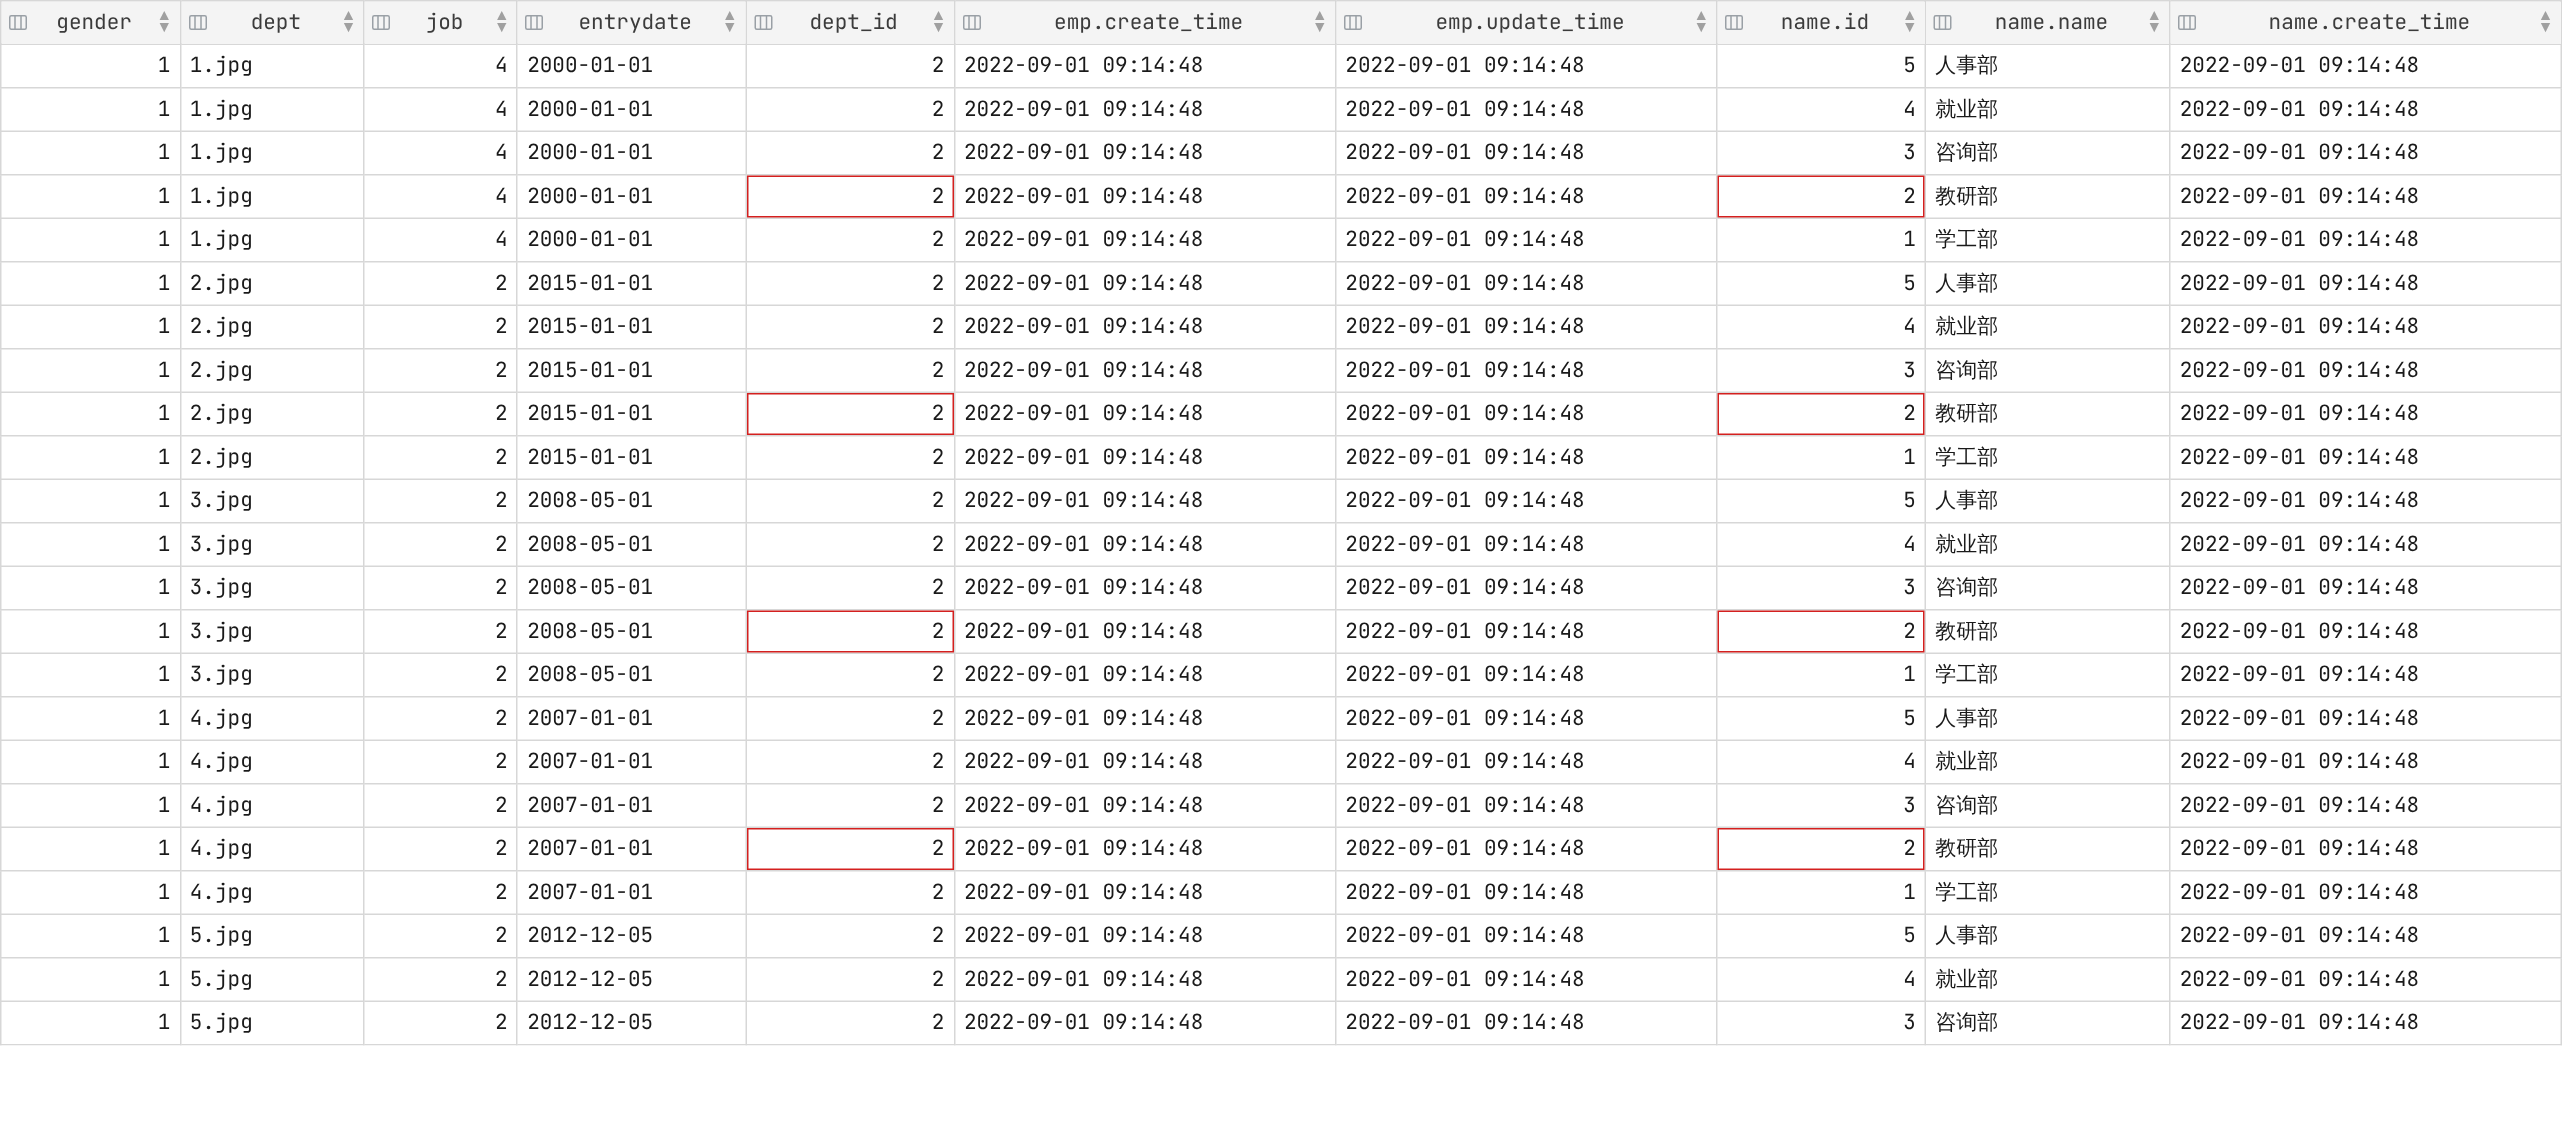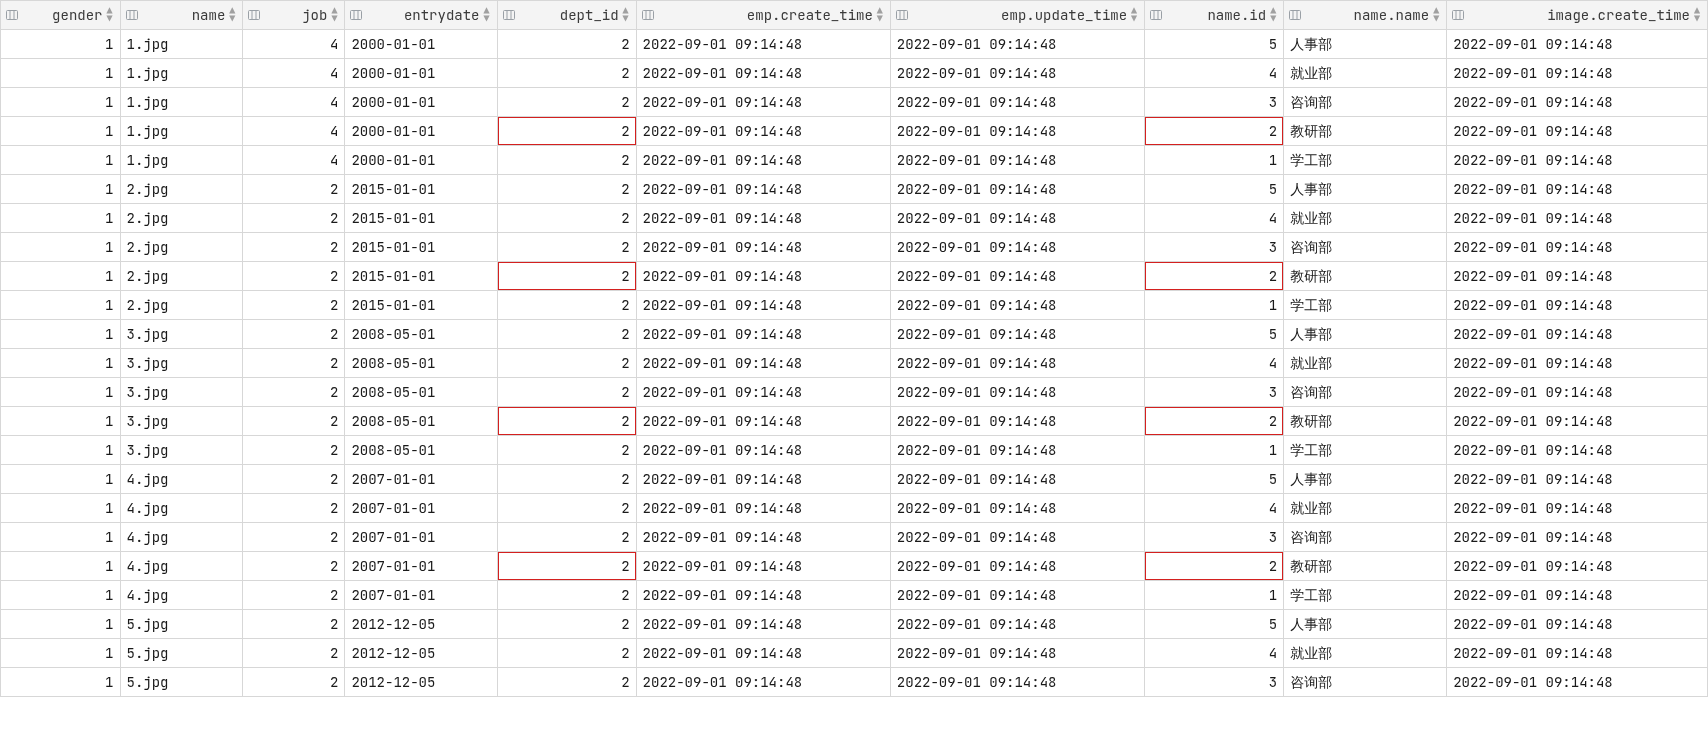--- a/index.html
+++ b/index.html
@@ -20,21 +20,21 @@
     border: 1px solid #d7d7d7;
     height: 29px;
     padding: 0 6px;
     white-space: nowrap;
     overflow: hidden;
     vertical-align: middle;
   }
   thead th {
     background: #f4f4f4;
     font-weight: normal;
-    text-align: right;
+    text-align: center;
     position: relative;
     color: #3b3b3b;
     padding-left: 4px;
     margin-top: 20px;
   }
   thead th .hdr {
     display: flex;
     align-items: center;
     gap: 4px;
     width: 100%;
@@ -94,21 +94,21 @@
         </th>
         <th class="c1">
           <div class="hdr">
             <span class="col-icon">
               <svg width="14" height="14" viewBox="0 0 14 14">
                 <rect x="1.5" y="2.5" width="11" height="9" rx="1" fill="none" stroke="#9aa0a6" stroke-width="1"></rect>
                 <line x1="5" y1="2.5" x2="5" y2="11.5" stroke="#9aa0a6" stroke-width="1"></line>
                 <line x1="9" y1="2.5" x2="9" y2="11.5" stroke="#9aa0a6" stroke-width="1"></line>
               </svg>
             </span>
-            <span class="label">name</span>
+            <span class="label">dept</span>
             <span class="sort">
               <span>▲</span>
               <span>▼</span>
             </span>
           </div>
         </th>
         <th class="c2">
           <div class="hdr">
             <span class="col-icon">
               <svg width="14" height="14" viewBox="0 0 14 14">
@@ -222,21 +222,21 @@
         </th>
         <th class="c9">
           <div class="hdr">
             <span class="col-icon">
               <svg width="14" height="14" viewBox="0 0 14 14">
                 <rect x="1.5" y="2.5" width="11" height="9" rx="1" fill="none" stroke="#9aa0a6" stroke-width="1"></rect>
                 <line x1="5" y1="2.5" x2="5" y2="11.5" stroke="#9aa0a6" stroke-width="1"></line>
                 <line x1="9" y1="2.5" x2="9" y2="11.5" stroke="#9aa0a6" stroke-width="1"></line>
               </svg>
             </span>
-            <span class="label">image.create_time</span>
+            <span class="label">name.create_time</span>
             <span class="sort">
               <span>▲</span>
               <span>▼</span>
             </span>
           </div>
         </th>
       </tr>
   </thead>
   <tbody id="body">
       <tr>

